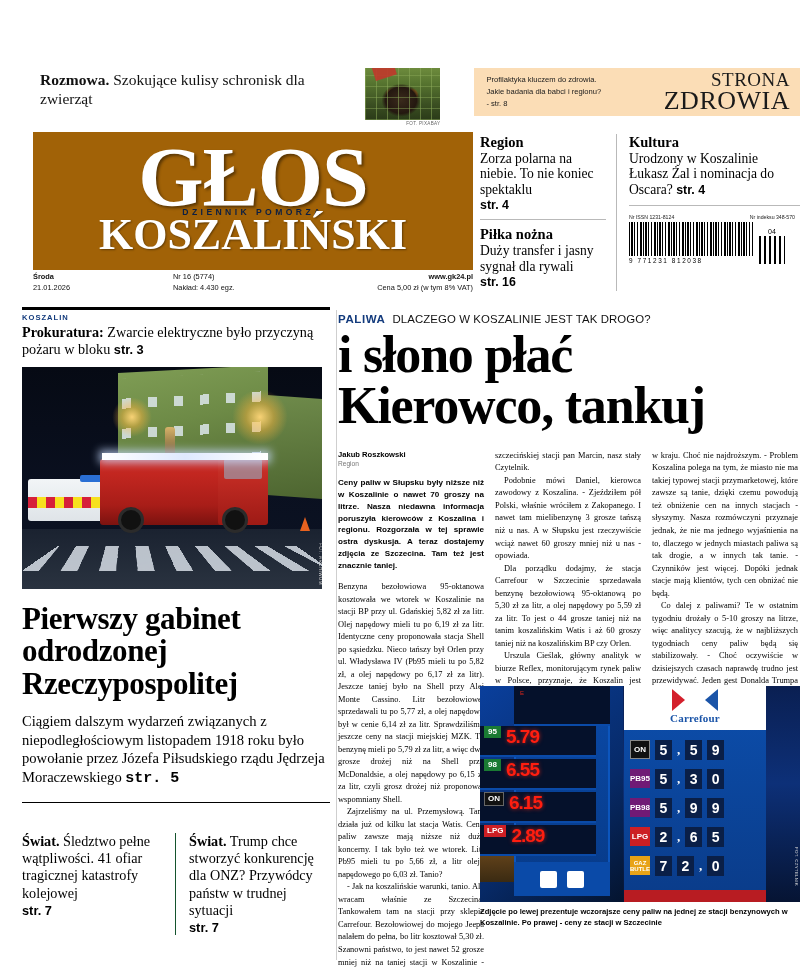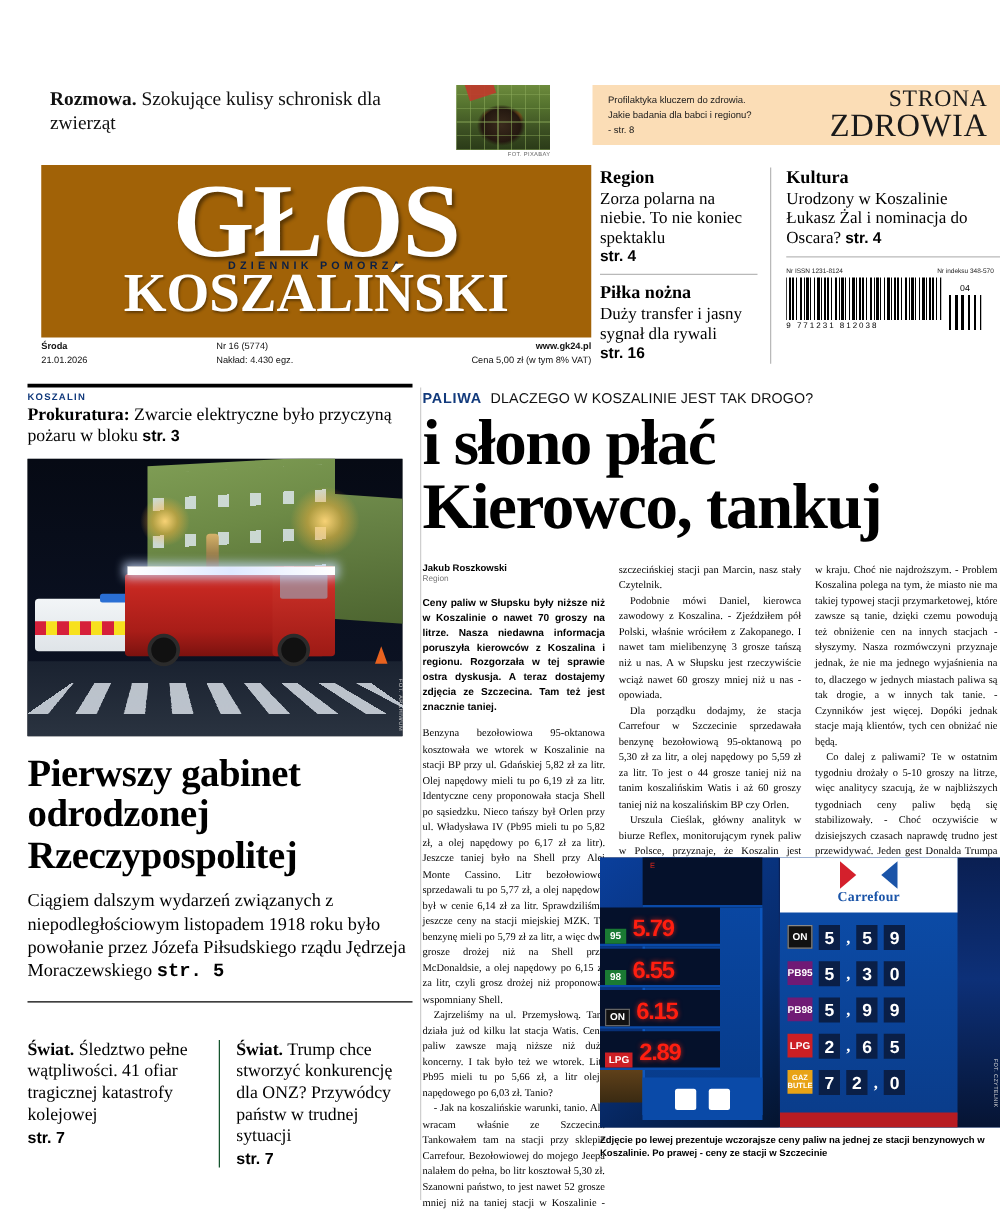--- a/index.html
+++ b/index.html
@@ -307,22 +307,22 @@
     overflow: hidden; background: #0b2c6e;
   }
   .fz-bg { position: absolute; inset: 0; background: linear-gradient(180deg,#0a1f52 0%,#0d3078 45%,#061433 100%); }
   .fz-bg2 { position: absolute; left: 0; top: 0; width: 143px; height: 216px; background: linear-gradient(140deg,#0a3f9c 0%,#072a68 60%,#04142f 100%); }
   .fz-left-pylon {
     position: absolute; left: 34px; top: -4px; width: 96px; height: 210px;
     background: linear-gradient(180deg,#0a4aa8 0%,#073a88 100%);
     border: 2px solid #0c56be;
   }
   .fz-panel {
-    position: absolute; left: 0; width: 96px; height: 31px;
-    background: #05112b; display: flex; align-items: flex-end; padding-left: 4px; gap: 5px;
+    position: absolute; left: 0; width: 116px; height: 31px;
+    background: #05112b; display: flex; align-items: flex-start; padding-left: 4px; gap: 5px;
     border-bottom: 2px solid #0a4aa8;
   }
   .fz-tag {
     font-family: "Liberation Sans", sans-serif; font-weight: bold; font-size: 8px;
     color: #fff; padding: 2px 3px; min-width: 17px; text-align: center; line-height: 1;
   }
   .fz-tag.g { background: #1a7a33; }
   .fz-tag.k { background: #111; border: 1px solid #666; }
   .fz-tag.r { background: #cc1f24; }
   .fz-price {

